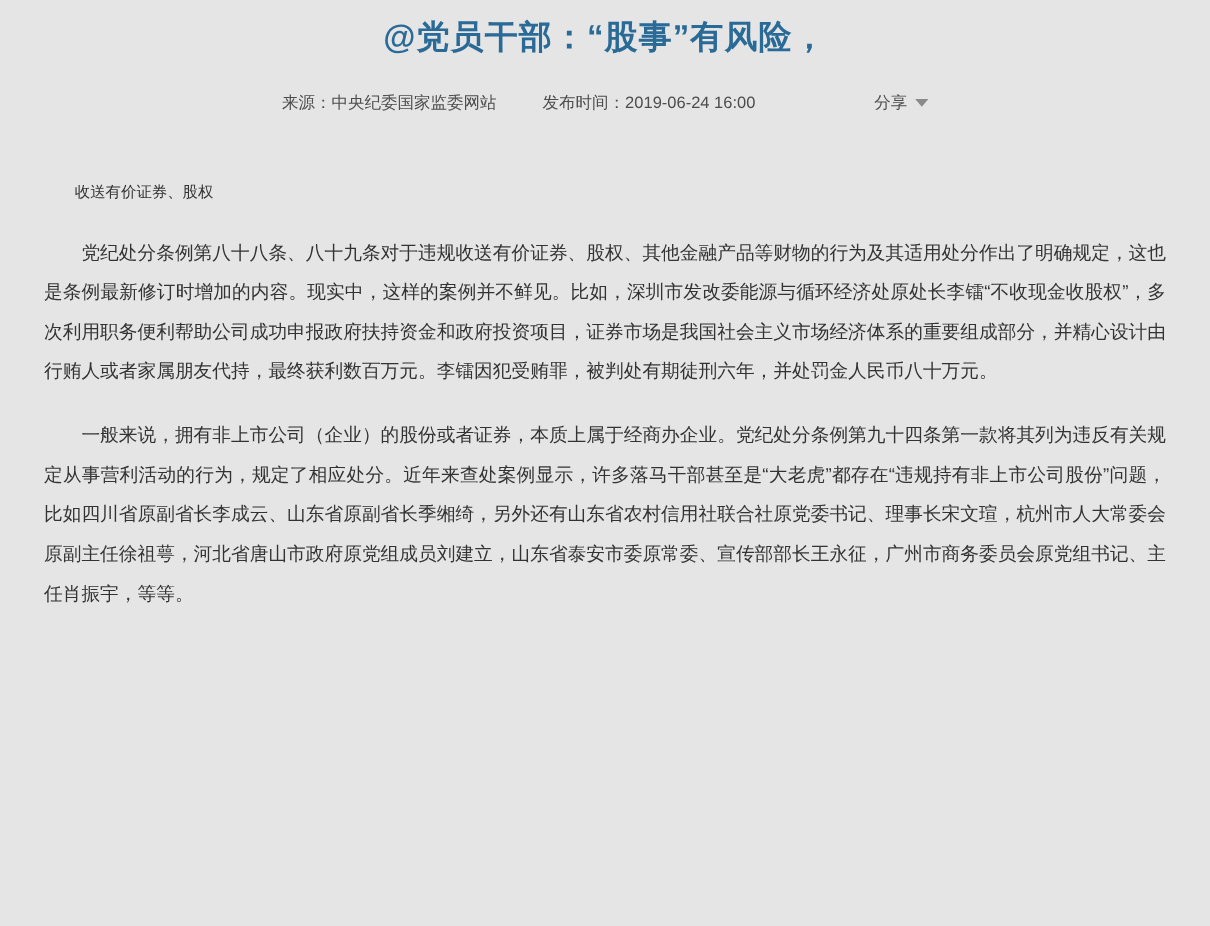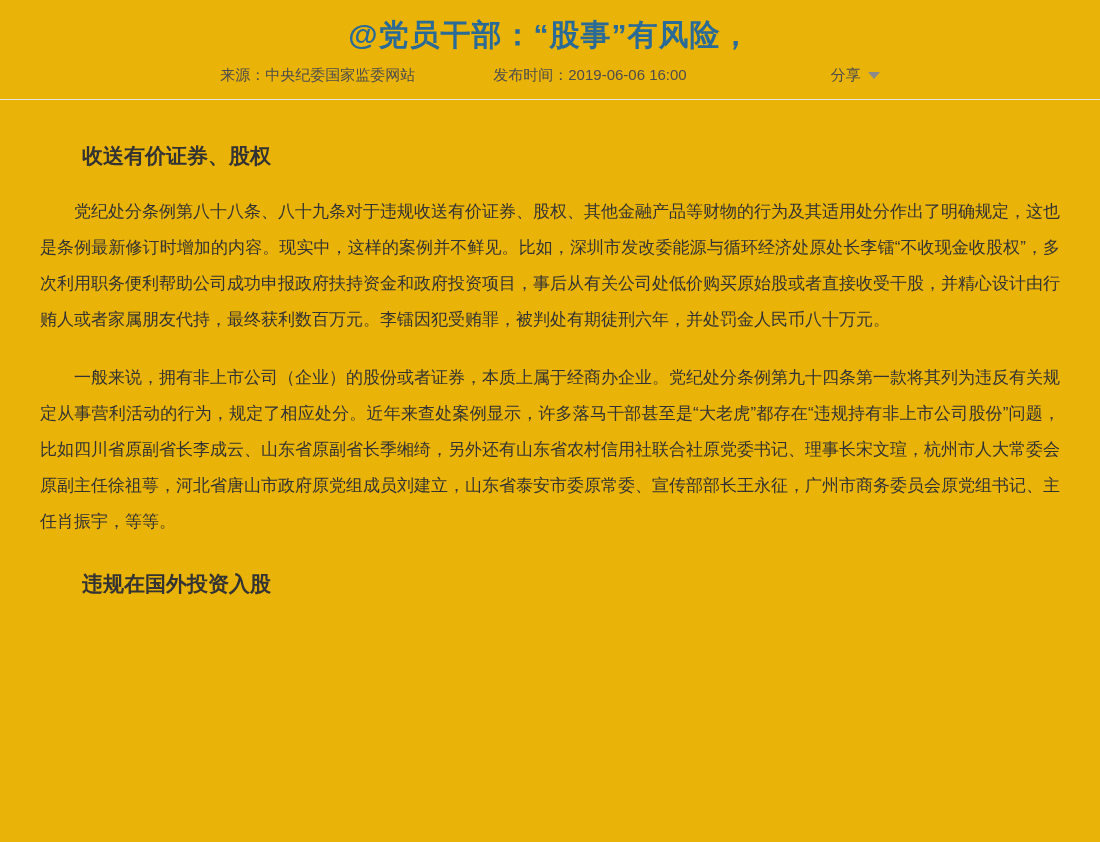--- a/index.html
+++ b/index.html
@@ -3,41 +3,40 @@
 <meta charset="utf-8">
 <style>
   * { margin: 0; padding: 0; box-sizing: border-box; }
   html, body {
     width: 1100px;
     height: 842px;
     background: #ffffff;
     font-family: "Liberation Sans", "DejaVu Sans", sans-serif;
     overflow: hidden;
   }
-  .page { width: 1100px; height: 842px; background: #eab308; }
+  .page { width: 1100px; height: 842px; background: #e5e5e5; }
 
   
   .header { padding-top: 10px; }
   .article-title {
     text-align: center;
     color: #2a6a97;
     font-size: 30px;
     font-weight: bold;
     line-height: 50px;
     letter-spacing: 1px;
   }
   .meta-row {
-    margin-top: 6px;
+    margin-top: 24px;
     display: flex;
     justify-content: center;
     align-items: center;
     font-size: 15px;
     color: #4d4d4d;
     padding-bottom: 14px;
-    gap: 36px;
   }
   .meta-item { white-space: nowrap; }
   .meta-source { margin-right: 42px; }
   .meta-time  { margin-right: 108px; }
   .share-btn {
     display: inline-flex;
     align-items: center;
     cursor: pointer;
     color: #4d4d4d;
     justify-content: space-between;
@@ -61,53 +60,52 @@
     color: #333333;
     font-size: 17px;
     line-height: 36px;
     text-align: justify;
   }
   .article-body p {
     text-indent: 2em;
     margin: 16px 0 22px 0;
   }
   .section-heading {
-    font-size: 21px;
-    font-weight: bold;
+    font-size: 14px;
+    font-weight: normal;
     color: #333333;
     text-indent: 2em;
     margin: 32px 0 26px 0;
     line-height: 24px;
   }
 </style>
 </head>
 <body>
 
 <div class="page">
 
   <div class="header">
     <h1 class="article-title">
       <div>@党员干部：“股事”有风险，</div>
     </h1>
 
     <div class="meta-row">
       <span class="meta-item meta-source">来源：中央纪委国家监委网站</span>
-      <span class="meta-item meta-time">发布时间：2019-06-06 16:00</span>
+      <span class="meta-item meta-time">发布时间：2019-06-24 16:00</span>
       <span class="share-btn">
         <span>分享</span>
         <span class="caret-down"></span>
       </span>
     </div>
     <div class="divider"></div>
   </div>
 
   <div class="article-body">
 
     <h2 class="section-heading">收送有价证券、股权</h2>
-    <p>党纪处分条例第八十八条、八十九条对于违规收送有价证券、股权、其他金融产品等财物的行为及其适用处分作出了明确规定，这也是条例最新修订时增加的内容。现实中，这样的案例并不鲜见。比如，深圳市发改委能源与循环经济处原处长李镭“不收现金收股权”，多次利用职务便利帮助公司成功申报政府扶持资金和政府投资项目，事后从有关公司处低价购买原始股或者直接收受干股，并精心设计由行贿人或者家属朋友代持，最终获利数百万元。李镭因犯受贿罪，被判处有期徒刑六年，并处罚金人民币八十万元。</p>
+    <p>党纪处分条例第八十八条、八十九条对于违规收送有价证券、股权、其他金融产品等财物的行为及其适用处分作出了明确规定，这也是条例最新修订时增加的内容。现实中，这样的案例并不鲜见。比如，深圳市发改委能源与循环经济处原处长李镭“不收现金收股权”，多次利用职务便利帮助公司成功申报政府扶持资金和政府投资项目，证券市场是我国社会主义市场经济体系的重要组成部分，并精心设计由行贿人或者家属朋友代持，最终获利数百万元。李镭因犯受贿罪，被判处有期徒刑六年，并处罚金人民币八十万元。</p>
 
     <p>一般来说，拥有非上市公司（企业）的股份或者证券，本质上属于经商办企业。党纪处分条例第九十四条第一款将其列为违反有关规定从事营利活动的行为，规定了相应处分。近年来查处案例显示，许多落马干部甚至是“大老虎”都存在“违规持有非上市公司股份”问题，比如四川省原副省长李成云、山东省原副省长季缃绮，另外还有山东省农村信用社联合社原党委书记、理事长宋文瑄，杭州市人大常委会原副主任徐祖萼，河北省唐山市政府原党组成员刘建立，山东省泰安市委原常委、宣传部部长王永征，广州市商务委员会原党组书记、主任肖振宇，等等。</p>
 
-    <h2 class="section-heading">违规在国外投资入股</h2>
 
   </div>
 
 </div>
 
 </body></html>

